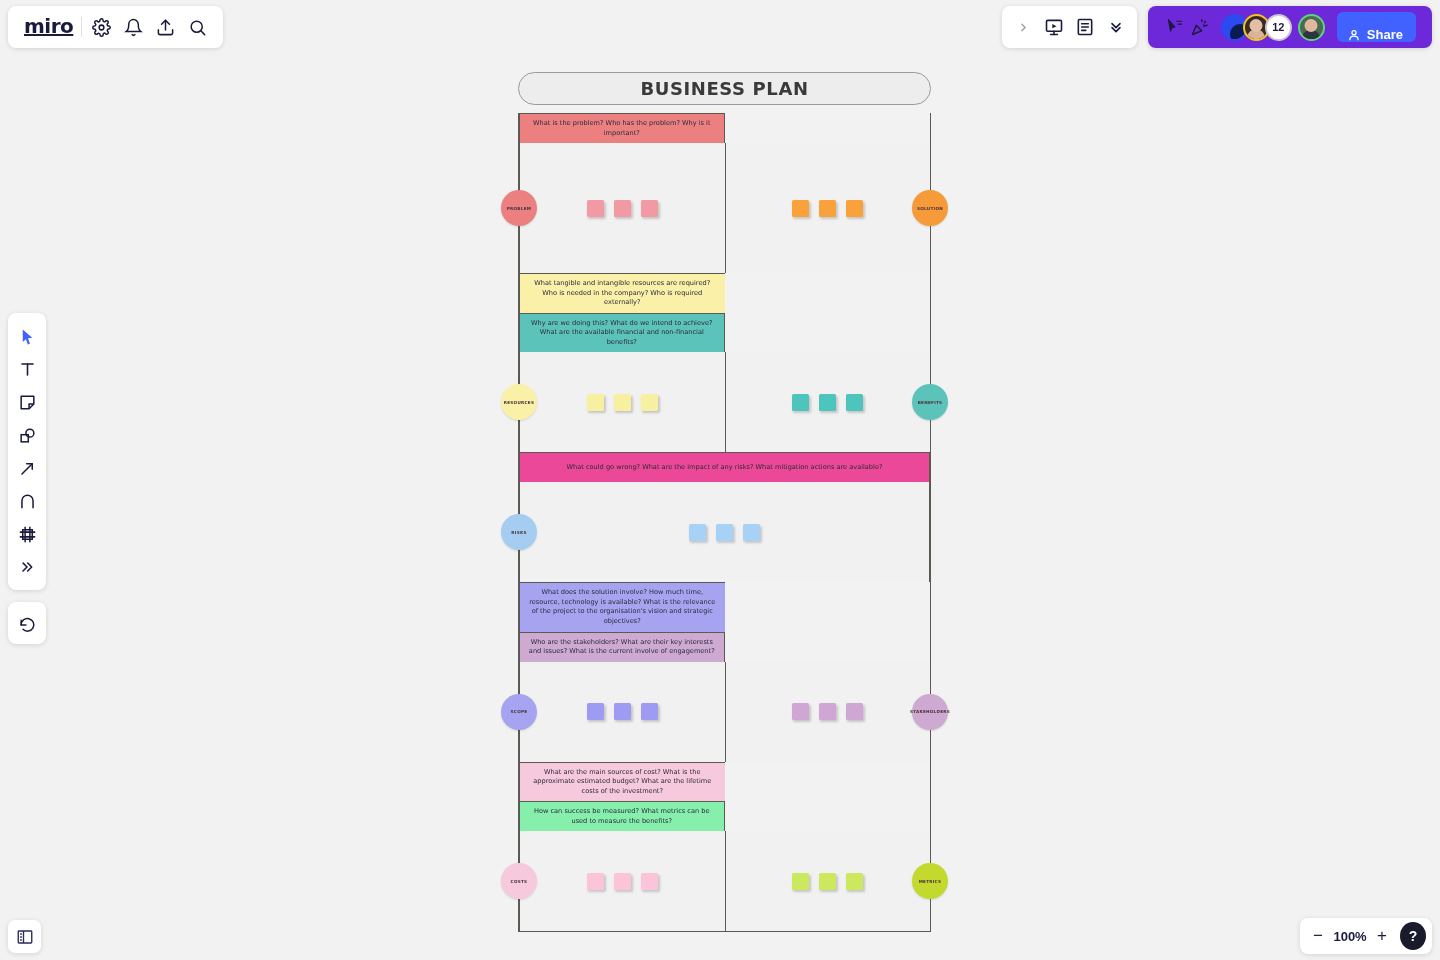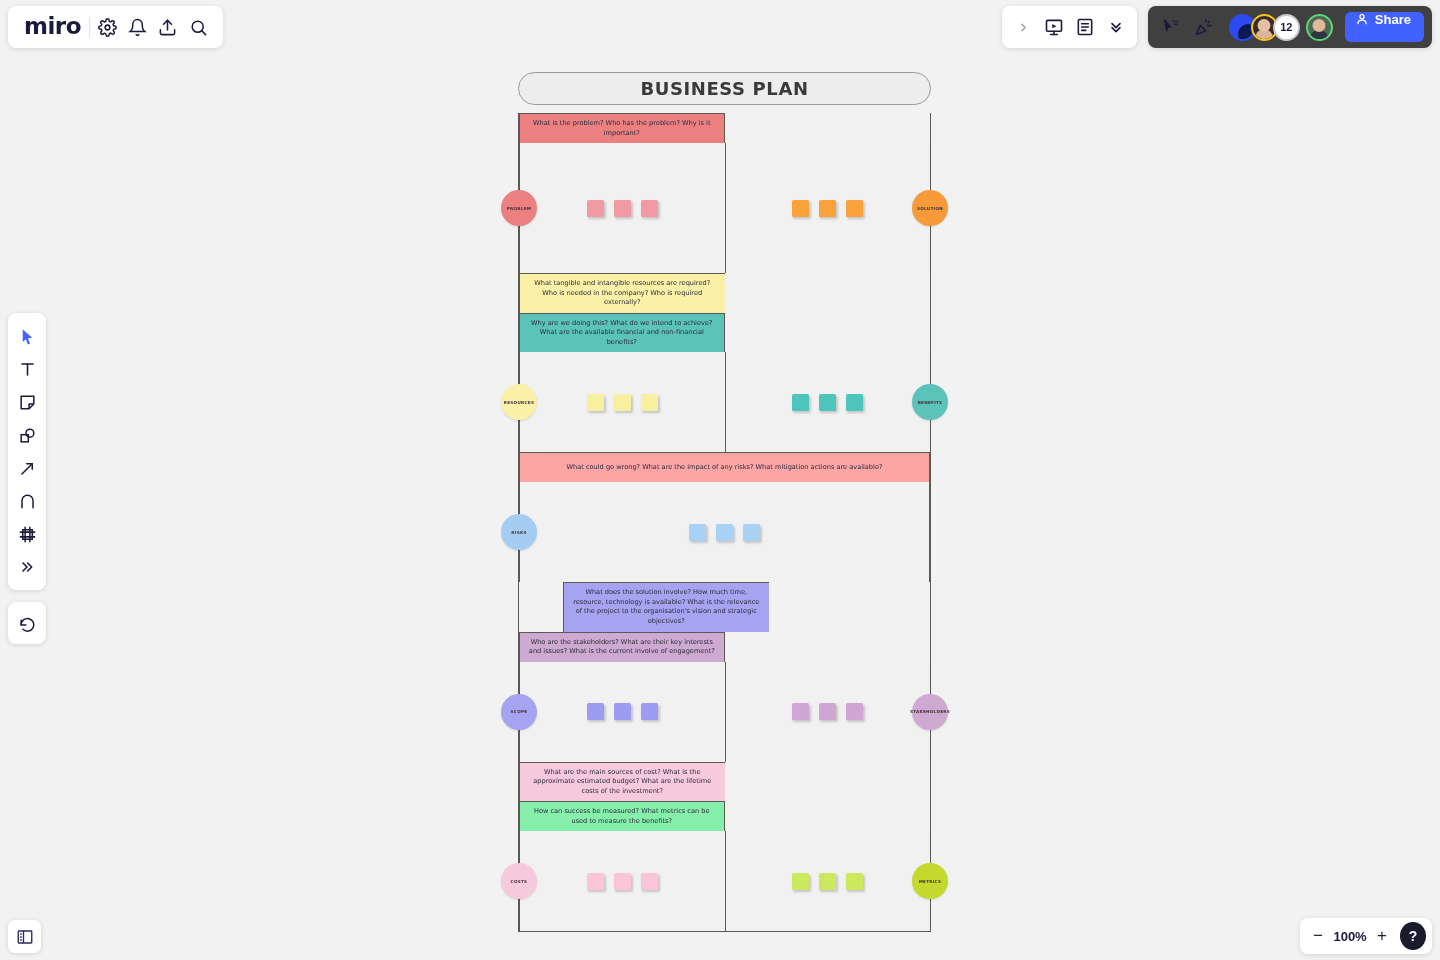--- a/index.html
+++ b/index.html
@@ -15,45 +15,45 @@
   .tl-bar {
     position: absolute; left: 8px; top: 6px;
     width: 215px; height: 42px;
     background: #fff; border-radius: 8px;
     box-shadow: 0 1px 5px rgba(0,0,0,.13);
     display: flex; align-items: center; gap: 0px;
     padding: 0 10px;
   }
   .miro-logo {
     font-family: "DejaVu Sans", sans-serif;
-    font-size: 23px; font-weight: 700; color: #1a1a3d;
-    letter-spacing: -.5px; padding: 0 8px 3px 6px;
+    font-size: 20px; font-weight: 700; color: #1a1a3d;
+    letter-spacing: -.5px; padding: 0 8px 3px 6px; text-decoration: underline;
   }
   .tl-sep { width: 1px; height: 20px; background: #e0e0e6; margin-right: 3px; }
   .ticon {
     width: 34px; height: 34px; display: flex;
     align-items: center; justify-content: center;
     border-radius: 6px; cursor: pointer;
   }
   .ticon svg { display: block; }
 
   
   .tr-bar1 {
     position: absolute; left: 1002px; top: 6px;
     width: 135px; height: 42px;
     background: #fff; border-radius: 8px;
     box-shadow: 0 1px 5px rgba(0,0,0,.13);
     display: flex; align-items: center; padding: 0 6px; gap: 1px;
   }
   .tr-bar2 {
     position: absolute; left: 1148px; top: 6px;
     width: 284px; height: 42px;
-    background: #404040; border-radius: 8px;
-    box-shadow: 0 1px 5px rgba(0,0,0,.13);
-    display: flex; align-items: center; padding: 0 8px; gap: 4px;
+    background: #6d28d9; border-radius: 8px;
+    box-shadow: 0 1px 5px rgba(0,0,0,.13);
+    display: flex; align-items: center; padding: 0 16px; gap: 4px;
   }
   .avatars { display: flex; align-items: center; margin-left: 6px; }
   .av {
     width: 27px; height: 27px; border-radius: 50%;
     margin-left: -5px; position: relative;
     border: 2px solid #fff; overflow: hidden;
     display: flex; align-items: center; justify-content: center;
   }
   .av:first-child { margin-left: 0; }
   .av-blue { background: #2d49f0; border-color: #2d49f0; }
@@ -81,21 +81,21 @@
     width: 19px; height: 15px; border-radius: 9px 9px 3px 3px; background: #2f3540;
   }
   .av-photo2::after {
     content:""; position:absolute; left:50%; top:3px; transform:translateX(-50%);
     width: 13px; height: 13px; border-radius: 50%; background: #e0b89c;
   }
   .share-btn {
     margin-left: 8px; height: 30px; padding: 0 13px 0 10px;
     background: #4262ff; color: #fff; border: none; border-radius: 6px;
     font-size: 13px; font-weight: 600; font-family: "Liberation Sans", sans-serif;
-    display: flex; align-items: flex-start; gap: 6px; cursor: pointer;
+    display: flex; align-items: flex-end; gap: 6px; cursor: pointer;
   }
 
   
   .left-tools {
     position: absolute; left: 8px; top: 313px;
     width: 38px; background: #fff; border-radius: 8px;
     box-shadow: 0 1px 5px rgba(0,0,0,.13);
     padding: 7px 0; display: flex; flex-direction: column; align-items: center; gap: 1px;
   }
   .ltool {
@@ -384,32 +384,32 @@
           </div>
           <div class="bcell">
             <div class="note" style="background: rgb(77, 197, 189);"></div>
             <div class="note" style="background: rgb(77, 197, 189);"></div>
             <div class="note" style="background: rgb(77, 197, 189);"></div>
           </div>
           <div class="badge left" style="background: rgb(250, 240, 168); top: calc(50% - 18px);">RESOURCES</div>
           <div class="badge right" style="background: rgb(92, 195, 187); top: calc(50% - 18px);">BENEFITS</div>
         </div>
         <div class="hrow">
-          <div class="hcell full" style="background: #fca5a5;">What could go wrong? What are the impact of any risks? What mitigation actions are available?</div>
+          <div class="hcell full" style="background: #ec4899;">What could go wrong? What are the impact of any risks? What mitigation actions are available?</div>
         </div>
         <div class="brow">
           <div class="bcell full">
             <div class="note" style="background: rgb(168, 210, 245);"></div>
             <div class="note" style="background: rgb(168, 210, 245);"></div>
             <div class="note" style="background: rgb(168, 210, 245);"></div>
           </div>
           <div class="badge left" style="background: rgb(165, 205, 242); top: calc(50% - 18px);">RISKS</div>
         </div>
         <div class="hrow">
-          <div class="hcell" style="background: rgb(166, 164, 240); margin-left: 44px;">What does the solution involve? How much time, resource, technology is available? What is the relevance of the project to the organisation's vision and strategic objectives?</div>
+          <div class="hcell" style="background: rgb(166, 164, 240);">What does the solution involve? How much time, resource, technology is available? What is the relevance of the project to the organisation's vision and strategic objectives?</div>
           <div class="hcell" style="background: rgb(206, 170, 210);">Who are the stakeholders? What are their key interests and issues? What is the current involve of engagement?</div>
         </div>
         <div class="brow">
           <div class="bcell">
             <div class="note" style="background: rgb(157, 156, 242);"></div>
             <div class="note" style="background: rgb(157, 156, 242);"></div>
             <div class="note" style="background: rgb(157, 156, 242);"></div>
           </div>
           <div class="bcell">
             <div class="note" style="background: rgb(207, 166, 212);"></div>

